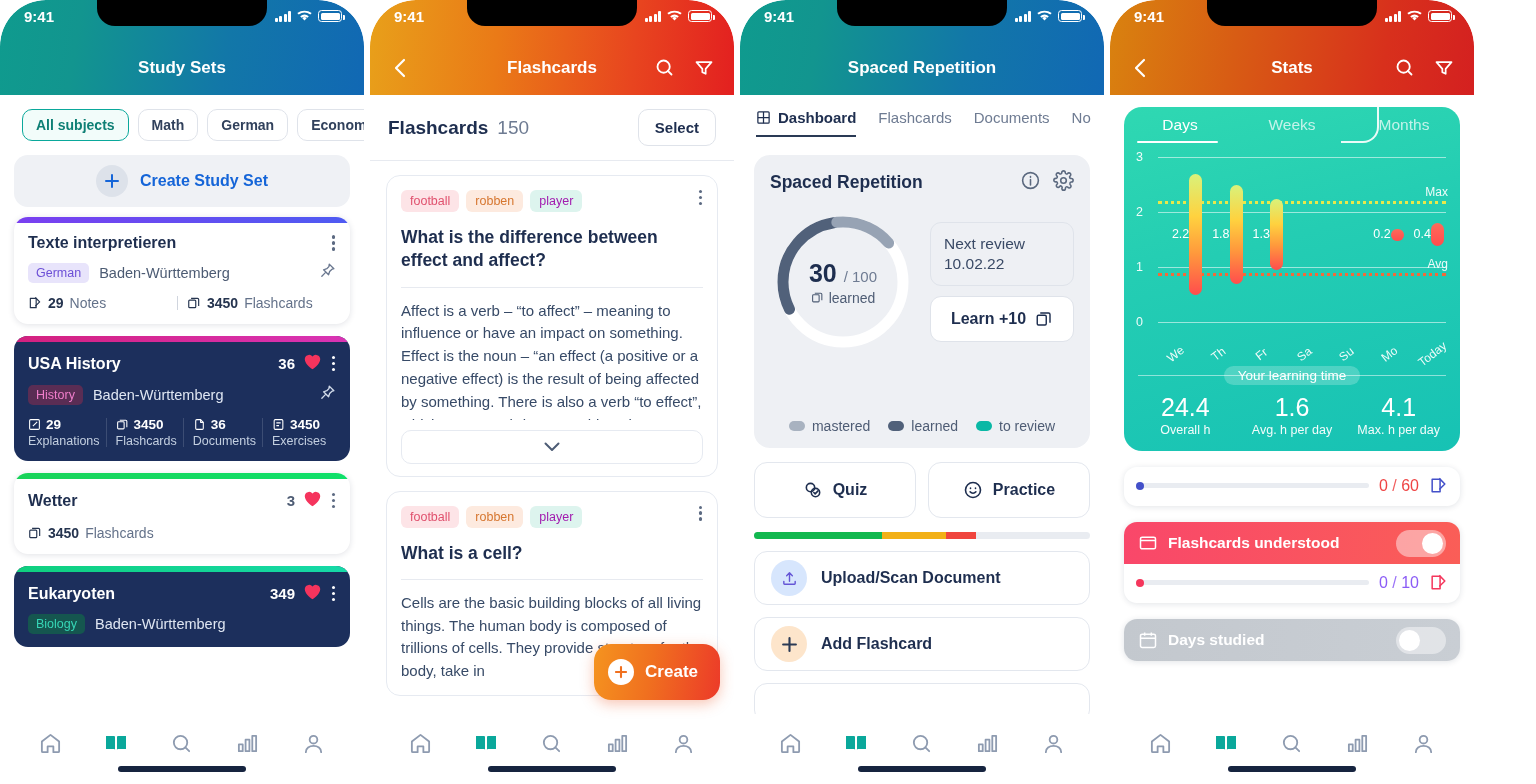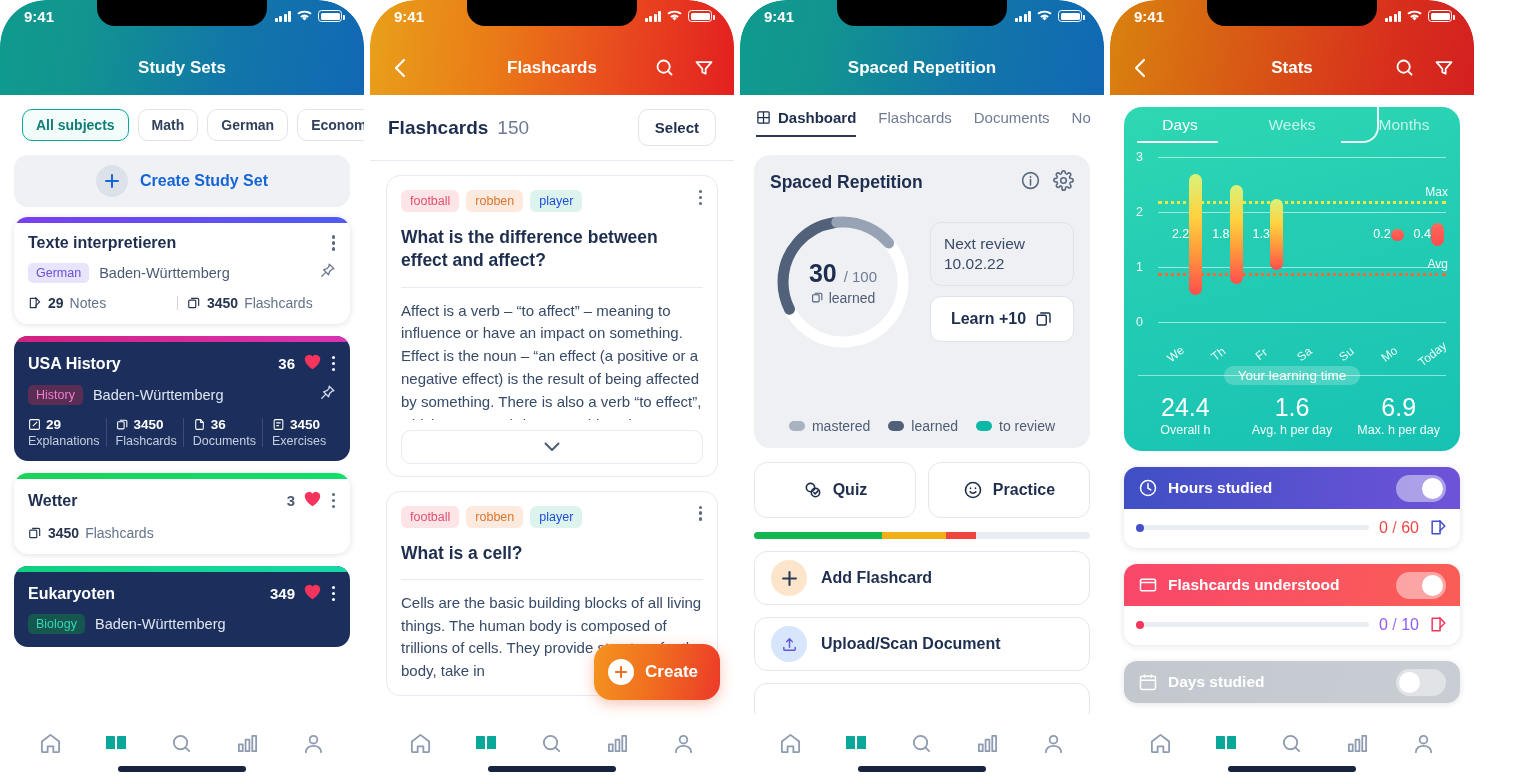--- a/index.html
+++ b/index.html
@@ -146,21 +146,21 @@
     margin-left: auto; border: 1.5px solid #dfe3ea; border-radius: 10px;
     padding: 9px 16px; font-size: 15px; font-weight: bold; color: #1e2e4f; cursor: pointer; background:#fff;
   }
   .fcard {
     margin: 14px 16px 0; border: 1.5px solid #e6eaf1; border-radius: 14px; padding: 14px 14px 12px; background: #fff;
   }
   .fctags { display: flex; align-items: flex-start; gap: 7px; }
   .fctag { font-size: 12.5px; padding: 4px 9px; border-radius: 6px; }
   .fctag.pink { background: #fde4e7; color: #e0516e; }
   .fctag.peach { background: #fdeadf; color: #d6762f; }
-  .fctag.mint { background: #ddf4ee; color: #1d4ed8; }
+  .fctag.mint { background: #ddf4ee; color: #a21caf; }
   .fcard .kebab { margin-left: auto; }
   .q { font-size: 17.5px; font-weight: bold; color: #1e2e4f; line-height: 1.33; margin-top: 14px; }
   .hr { height: 1px; background: #e7eaf0; margin: 14px 0 12px; }
   .a { font-size: 15px; color: #374a67; line-height: 1.52; }
   .expand {
     margin-top: 10px; height: 34px; border: 1.5px solid #e6eaf1; border-radius: 10px;
     display: flex; align-items: center; justify-content: center; cursor: pointer;
   }
   .fab {
     position: absolute; right: 14px; bottom: 84px; z-index: 35;
@@ -772,35 +772,35 @@
           </div>
         </div>
 
         <div class="progress">
           <span style="width:38%;background:#12b84f"></span>
           <span style="width:19%;background:#f2b017"></span>
           <span style="width:9%;background:#f0453e"></span>
         </div>
 
         <div class="listbtn">
-          <span class="ic" style="background:#fde5cb">
-            <svg width="17" height="17" viewBox="0 0 16 16">
-                <path d="M8 2v12M2 8h12" stroke="#2b3a55" stroke-width="2" stroke-linecap="round"></path>
-              </svg>
-          </span>
-          <span class="lb">Add Flashcard</span>
-        </div>
-        <div class="listbtn">
           <span class="ic" style="background:#d7e6fd">
             <svg width="17" height="17" viewBox="0 0 24 24" fill="none" stroke="#6556d6" stroke-width="2" stroke-linecap="round" stroke-linejoin="round">
                 <path d="M12 16V4M8 8l4-4 4 4"></path>
                 <path d="M4 16v3a1 1 0 0 0 1 1h14a1 1 0 0 0 1-1v-3"></path>
               </svg>
           </span>
           <span class="lb">Upload/Scan Document</span>
+        </div>
+        <div class="listbtn">
+          <span class="ic" style="background:#fde5cb">
+            <svg width="17" height="17" viewBox="0 0 16 16">
+                <path d="M8 2v12M2 8h12" stroke="#2b3a55" stroke-width="2" stroke-linecap="round"></path>
+              </svg>
+          </span>
+          <span class="lb">Add Flashcard</span>
         </div>
         <div class="listbtn" style="height:40px"></div>
 
         <div class="tabbar">
           <div class="tb">
               <svg width="23" height="23" viewBox="0 0 24 24" fill="none" stroke="#8e9bb0" stroke-width="1.9" stroke-linecap="round" stroke-linejoin="round">
                 <path d="M3 10l9-7 9 7v10a1 1 0 0 1-1 1h-5v-6H9v6H4a1 1 0 0 1-1-1z"></path>
               </svg>
             </div>
           <div class="tb">
@@ -949,37 +949,27 @@
           <div class="kpis">
             <div class="kpi">
               <div class="v">24.4</div>
               <div class="k">Overall h</div>
             </div>
             <div class="kpi">
               <div class="v">1.6</div>
               <div class="k">Avg. h per day</div>
             </div>
             <div class="kpi">
-              <div class="v">6.9</div>
+              <div class="v">4.1</div>
               <div class="k">Max. h per day</div>
             </div>
           </div>
         </div>
 
         <div class="goal">
-          <div class="head" style="background:linear-gradient(95deg,#3f4fc4 0%,#6f53d8 100%)">
-            <svg width="20" height="20" viewBox="0 0 24 24" fill="none" stroke="#fff" stroke-width="1.8" stroke-linecap="round">
-                <circle cx="12" cy="12" r="9"></circle>
-                <path d="M12 7v5.3l3.4 2"></path>
-              </svg>
-            <span class="gt">Hours studied</span>
-            <span class="toggle">
-                <i></i>
-              </span>
-          </div>
           <div class="body">
             <span class="track">
                 <i style="background:#4350c9"></i>
               </span>
             <span class="gnum" style="color:#ef4444"><span>0</span> <span class="sl">/</span> <span>60</span></span>
             <svg width="19" height="19" viewBox="0 0 24 24" fill="none" stroke="#4350c9" stroke-width="1.9" stroke-linejoin="round">
                 <path d="M4 4h10v16H4z"></path>
                 <path d="M13 3l7 7-7 7"></path>
               </svg>
           </div>

